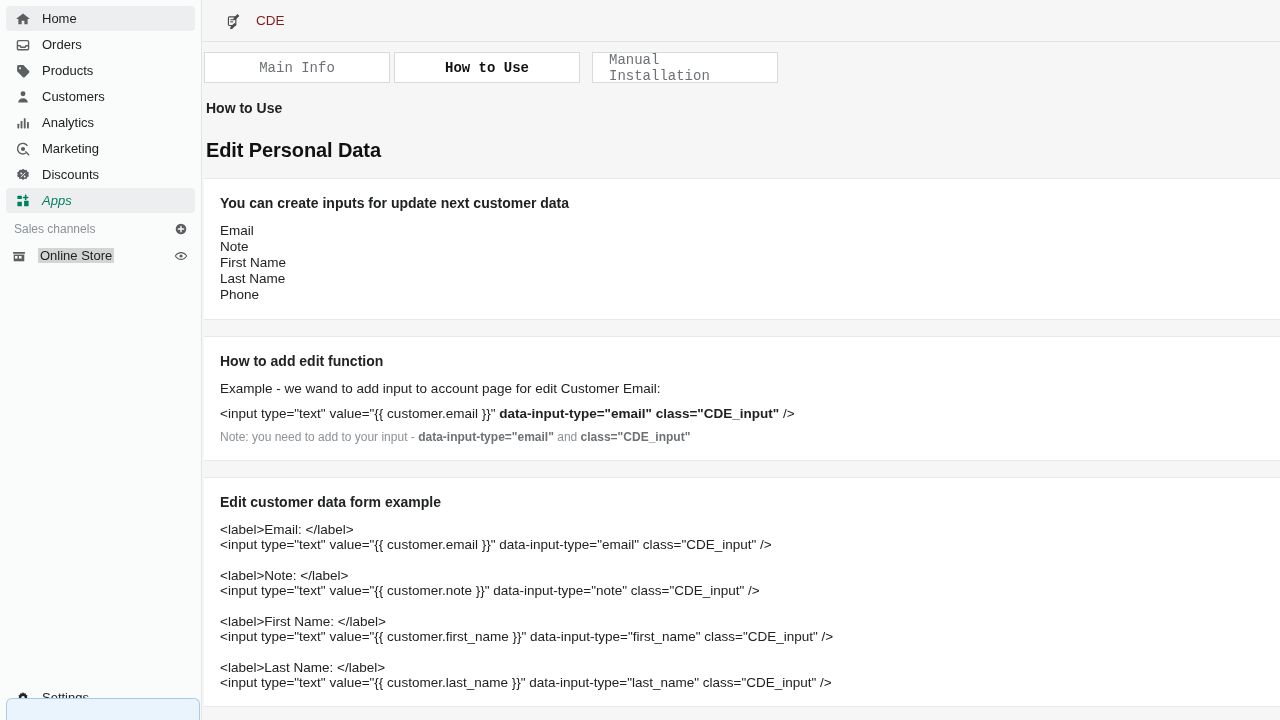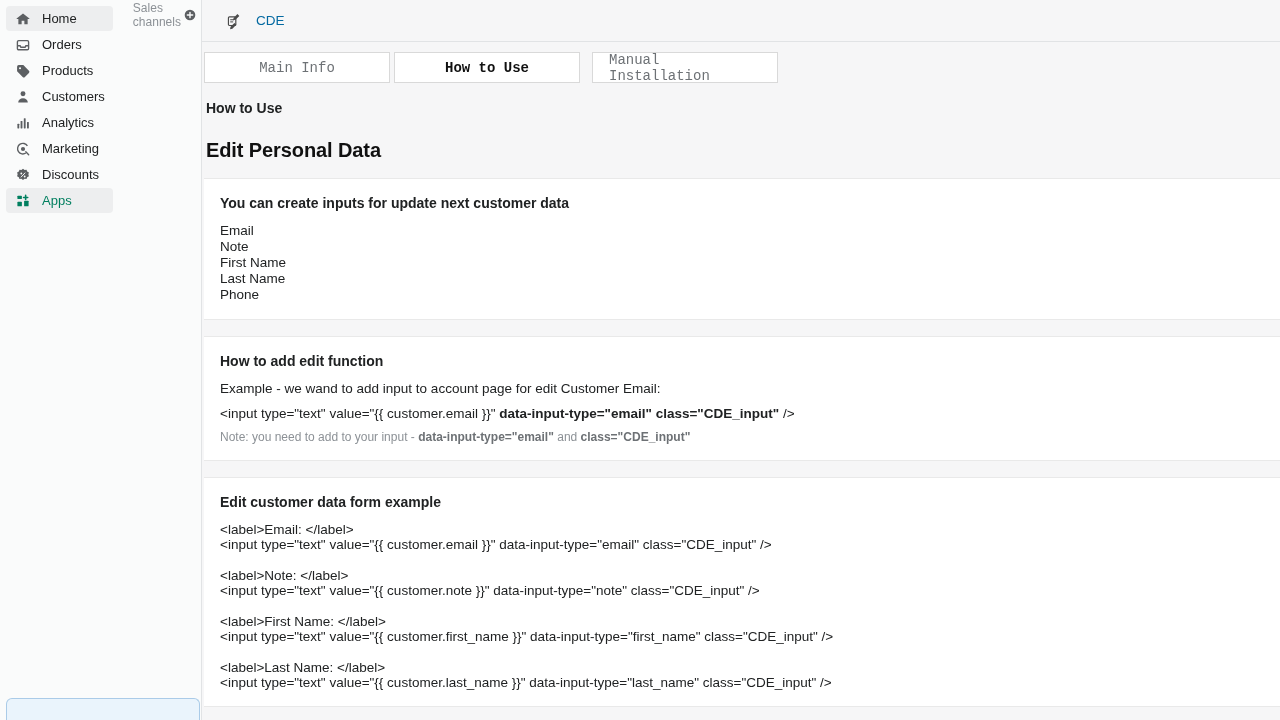--- a/index.html
+++ b/index.html
@@ -10,38 +10,38 @@
     background: #f6f6f7;
     color: #202223;
   }
   #app { display: flex; width: 1280px; height: 720px; position: relative; }
 
   
   #sidebar {
     width: 202px; height: 720px;
     background: #fafbfb;
     border-right: 1px solid #e1e3e5;
-    display: flex; 
+    display: flex; flex-direction: column;
     position: relative;
     flex: 0 0 202px;
   }
   .nav-list { padding: 6px 4px 0 4px; }
   .nav-item {
     display: flex; align-items: center;
     height: 25px;
     padding: 0 8px;
     margin: 0 2px 1px 2px;
     border-radius: 4px;
     font-size: 13px;
     color: #202223;
     cursor: pointer;
     white-space: nowrap;
   }
   .nav-item.active { background: #edeeef; }
-  .nav-item.apps { color: #007f5f; font-weight: 400; }
+  .nav-item.apps { color: #007f5f; font-weight: 400; font-style: italic; }
   .nav-ico {
     width: 18px; height: 18px;
     margin-right: 10px;
     display: inline-flex; align-items: center; justify-content: center;
     flex: 0 0 18px;
   }
   .nav-ico svg { display: block; }
 
   .section-head {
     display: flex; align-items: center; justify-content: space-between;
@@ -103,21 +103,21 @@
     height: 42px;
     border-bottom: 1px solid #e1e3e5;
     display: flex; align-items: center;
     padding-left: 24px;
     background: #f6f6f7;
   }
   #app-header .app-logo {
     width: 20px; height: 20px; margin-right: 10px;
     display: inline-flex; align-items: center; justify-content: center;
   }
-  #app-header .app-title { font-size: 13.5px; color: #0369a1; }
+  #app-header .app-title { font-size: 13.5px; color: #7f1d1d; }
 
   #tabbar {
     display: flex;
     padding: 10px 0 0 2px;
     gap: 0px;
     font-family: Liberation Mono, monospace;
   }
   .tab {
     height: 31px;
     display: flex; align-items: center; justify-content: center;

